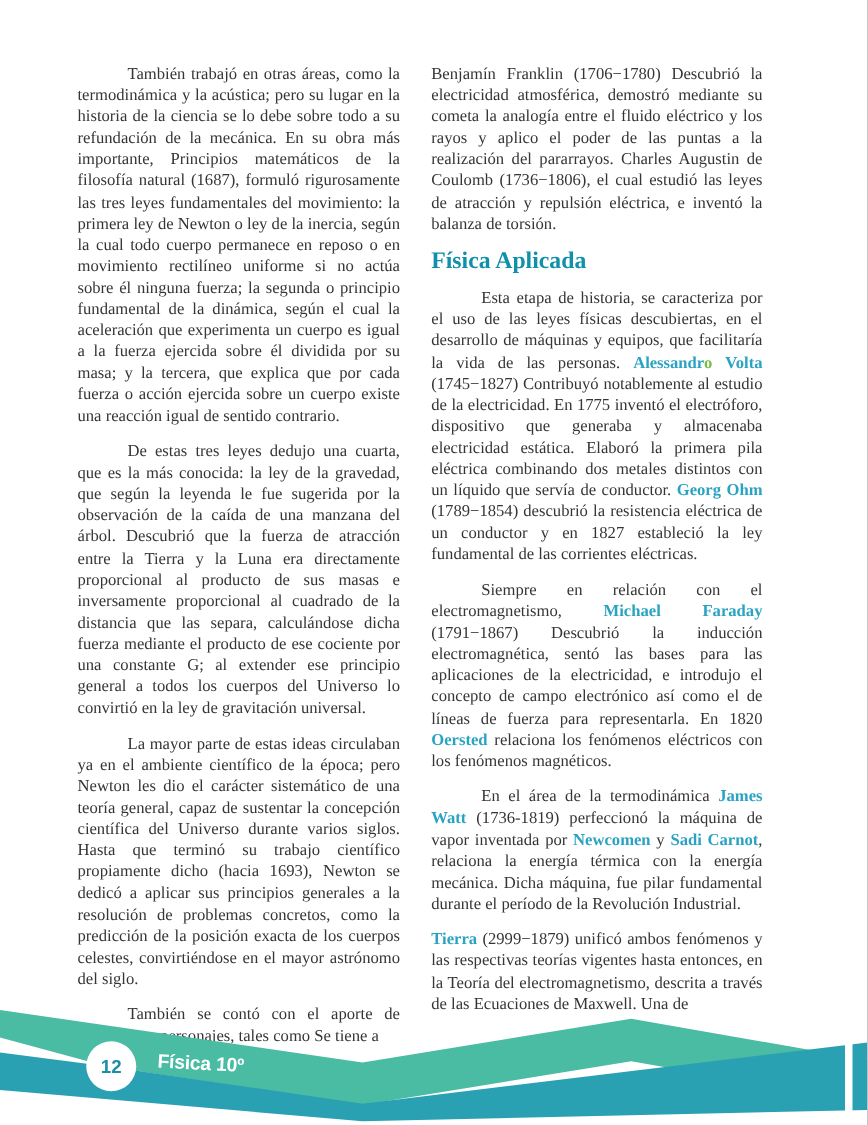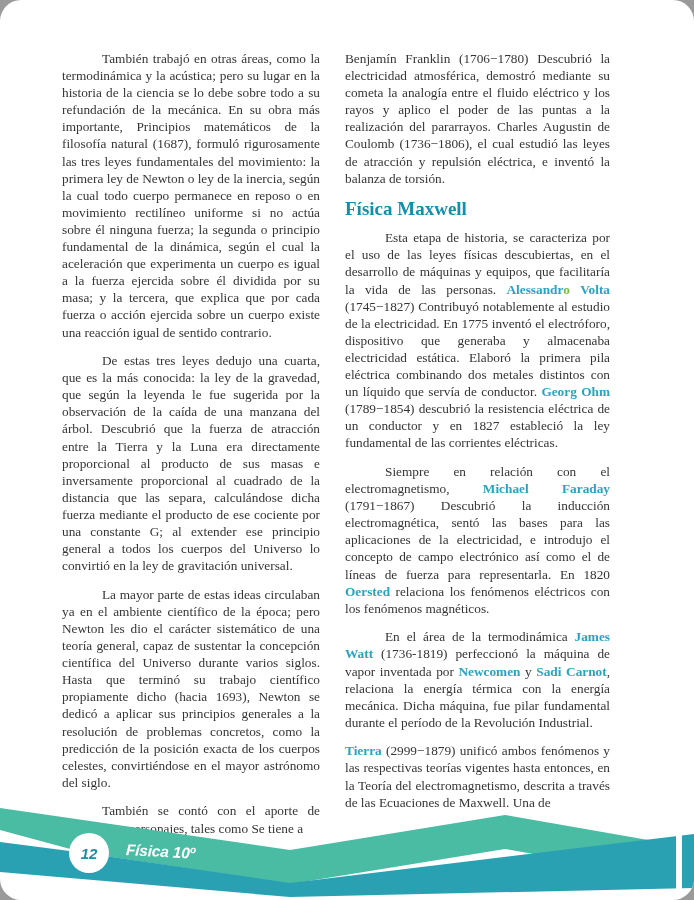--- a/index.html
+++ b/index.html
@@ -4,21 +4,20 @@
 <style>
   html, body { margin: 0; padding: 0; background: #9a9a9a; }
   .page {
     position: relative;
     width: 694px;
     height: 900px;
     margin: 0 auto;
     background: #ffffff;
     overflow: hidden;
     font-family: "Liberation Serif", serif;
-    border-radius: 21px;
   }
   .columns {
     position: absolute;
     left: 62px;
     top: 50px;
     width: 548px;
     display: flex;
     gap: 25px;
   }
   .col { color: var(--body-text); font-size: 13.3px; line-height: 17.1px; }
@@ -32,21 +31,21 @@
     font-family: "Liberation Serif", serif;
     color: var(--heading-color);
     font-size: 19px;
     font-weight: bold;
     margin: 9px 0 9px 0;
     line-height: 22px;
   }
   .footer {
     position: absolute;
     left: 0; bottom: 0;
-    width: 566px; height: 100px; font-style: italic;
+    width: 566px; height: 100px;
   }
   .footer svg { display: block; width: 694px; height: 100px; }
   .page-badge {
     position: absolute;
     left: 69px; top: 33px;
     width: 40px; height: 40px;
     background: #ffffff;
     border-radius: 50%;
     display: flex; align-items: center; justify-content: center;
     font-family: "Liberation Sans", sans-serif;
@@ -72,21 +71,21 @@
 
   <div class="columns">
     <div class="col col-left">
         <p class="para indent"><span>También trabajó en otras áreas, como la termodinámica y la acústica; pero su lugar en la historia de la ciencia se lo debe sobre todo a su refundación de la mecánica. En su obra más importante, Principios matemáticos de la filosofía natural (1687), formuló rigurosamente las tres leyes fundamentales del movimiento: la primera ley de Newton o ley de la inercia, según la cual todo cuerpo permanece en reposo o en movimiento rectilíneo uniforme si no actúa sobre él ninguna fuerza; la segunda o principio fundamental de la dinámica, según el cual la aceleración que experimenta un cuerpo es igual a la fuerza ejercida sobre él dividida por su masa; y la tercera, que explica que por cada fuerza o acción ejercida sobre un cuerpo existe una reacción igual de sentido contrario.</span></p>
         <p class="para indent"><span>De estas tres leyes dedujo una cuarta, que es la más conocida: la ley de la gravedad, que según la leyenda le fue sugerida por la observación de la caída de una manzana del árbol. Descubrió que la fuerza de atracción entre la Tierra y la Luna era directamente proporcional al producto de sus masas e inversamente proporcional al cuadrado de la distancia que las separa, calculándose dicha fuerza mediante el producto de ese cociente por una constante G; al extender ese principio general a todos los cuerpos del Universo lo convirtió en la ley de gravitación universal.</span></p>
         <p class="para indent"><span>La mayor parte de estas ideas circulaban ya en el ambiente científico de la época; pero Newton les dio el carácter sistemático de una teoría general, capaz de sustentar la concepción científica del Universo durante varios siglos. Hasta que terminó su trabajo científico propiamente dicho (hacia 1693), Newton se dedicó a aplicar sus principios generales a la resolución de problemas concretos, como la predicción de la posición exacta de los cuerpos celestes, convirtiéndose en el mayor astrónomo del siglo.</span></p>
         <p class="para indent"><span>También se contó con el aporte de importantes personajes, tales como Se tiene a</span></p>
       </div>
     <div class="col col-right">
         <p class="para"><span>Benjamín Franklin (1706−1780) Descubrió la electricidad atmosférica, demostró mediante su cometa la analogía entre el fluido eléctrico y los rayos y aplico el poder de las puntas a la realización del pararrayos. Charles Augustin de Coulomb (1736−1806), el cual estudió las leyes de atracción y repulsión eléctrica, e inventó la balanza de torsión.</span></p>
-        <h2 class="section-heading">Física Maxwell</h2>
+        <h2 class="section-heading">Física Aplicada</h2>
         <p class="para indent"><span>Esta etapa de historia, se caracteriza por el uso de las leyes físicas descubiertas, en el desarrollo de máquinas y equipos, que facilitaría la vida de las personas. </span><span class="name">Alessandr</span><span class="name-green">o</span><span> </span><span class="name">Volta</span><span> (1745−1827) Contribuyó notablemente al estudio de la electricidad. En 1775 inventó el electróforo, dispositivo que generaba y almacenaba electricidad estática. Elaboró la primera pila eléctrica combinando dos metales distintos con un líquido que servía de conductor. </span><span class="name">Georg Ohm</span><span> (1789−1854) descubrió la resistencia eléctrica de un conductor y en 1827 estableció la ley fundamental de las corrientes eléctricas.</span></p>
         <p class="para indent"><span>Siempre en relación con el electromagnetismo, </span><span class="name">Michael Faraday</span><span> (1791−1867) Descubrió la inducción electromagnética, sentó las bases para las aplicaciones de la electricidad, e introdujo el concepto de campo electrónico así como el de líneas de fuerza para representarla. En 1820 </span><span class="name">Oersted</span><span> relaciona los fenómenos eléctricos con los fenómenos magnéticos.</span></p>
         <p class="para indent"><span>En el área de la termodinámica </span><span class="name">James Watt</span><span> (1736-1819) perfeccionó la máquina de vapor inventada por </span><span class="name">Newcomen</span><span> y </span><span class="name">Sadi Carnot</span><span>, relaciona la energía térmica con la energía mecánica. Dicha máquina, fue pilar fundamental durante el período de la Revolución Industrial.</span></p>
         <p class="para"><span class="name">Tierra</span><span> (2999−1879) unificó ambos fenómenos y las respectivas teorías vigentes hasta entonces, en la Teoría del electromagnetismo, descrita a través de las Ecuaciones de Maxwell. Una de</span></p>
       </div>
   </div>
 
   <div class="footer">
     <svg viewBox="0 0 694 100" preserveAspectRatio="none">
       <polygon points="0,8 290,50 505,15 694,48 694,82 505,49 290,84 85,53 0,30" fill="#4abca3"></polygon>

